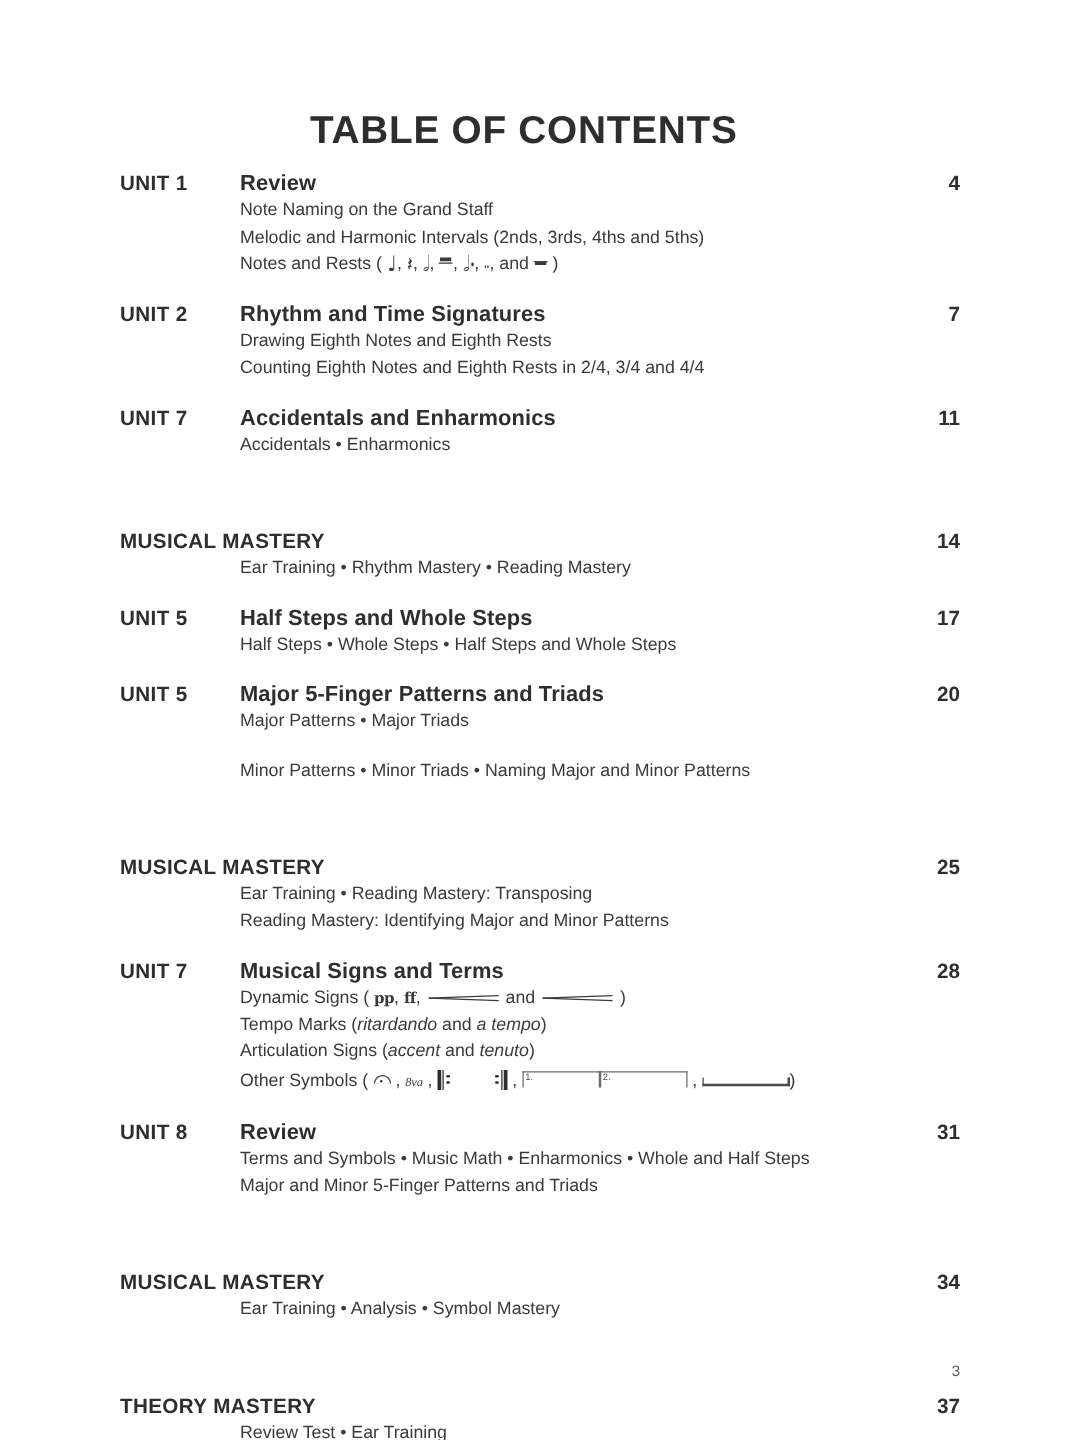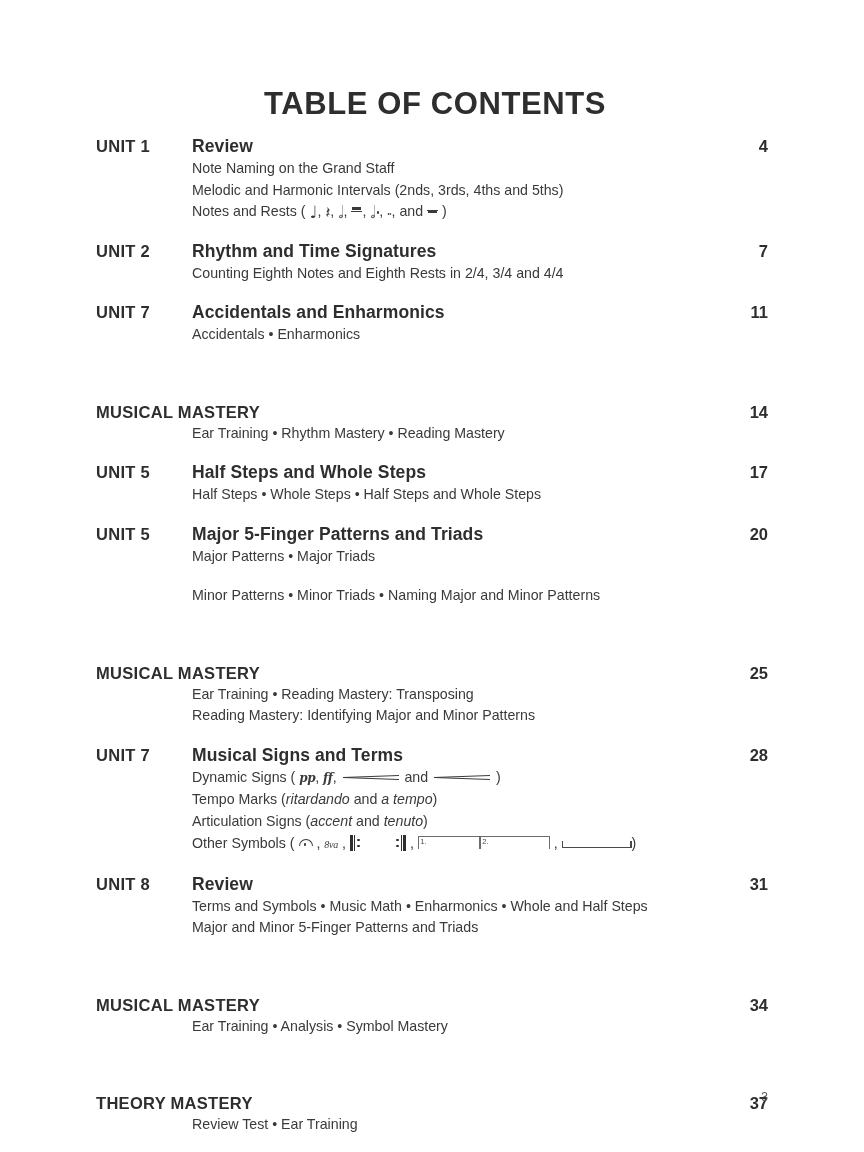--- a/index.html
+++ b/index.html
@@ -22,21 +22,20 @@
   .doc-title {
     position: absolute;
     left: 0;
     top: 86px;
     width: 838px;
     text-align: center;
     font-size: 31px;
     font-weight: bold;
     letter-spacing: 0.6px;
     color: #2e2e30;
-    padding-left: 16px;
   }
 
   
   .toc {
     position: absolute;
     left: 96px;
     top: 136px;
     width: 672px;
   }
   .entry {
@@ -138,21 +137,20 @@
     background: #3a3a3c;
     vertical-align: baseline;
     position: relative;
     top: -2px;
     margin-left: 1px;
   }
 
   
   .dyn {
     font-family: "DejaVu Serif", serif;
-    font-style: italic;
     font-weight: bold;
     font-size: 12px;
     letter-spacing: -0.4px;
   }
 
   
   .hairpin {
     display: inline-block;
     position: relative;
     width: 56px;
@@ -348,20 +346,21 @@
           <div class="subline">Notes and Rests ( <span class="mus note-q">♩</span>, <span class="mus rest-q">𝄽</span>, <span class="mus note-h">𝅗𝅥</span>, <span class="rest-half"></span>, <span><span class="mus note-h">𝅗𝅥</span><span class="dot"></span></span>, <span class="mus whole-n">𝅝</span>, and <span class="rest-whole"></span> )</div>
         </div>
       </div>
       <div class="entry">
         <div class="entry-head">
           <div class="unit-label">UNIT 2</div>
           <div class="entry-title">Rhythm and Time Signatures</div>
           <div class="entry-page">7</div>
         </div>
         <div class="sublines">
+          <div class="subline">Drawing Eighth Notes and Eighth Rests</div>
           <div class="subline">Counting Eighth Notes and Eighth Rests in 2/4, 3/4 and 4/4</div>
         </div>
       </div>
       <div class="entry">
         <div class="entry-head">
           <div class="unit-label">UNIT 7</div>
           <div class="entry-title">Accidentals and Enharmonics</div>
           <div class="entry-page">11</div>
         </div>
         <div class="sublines">

